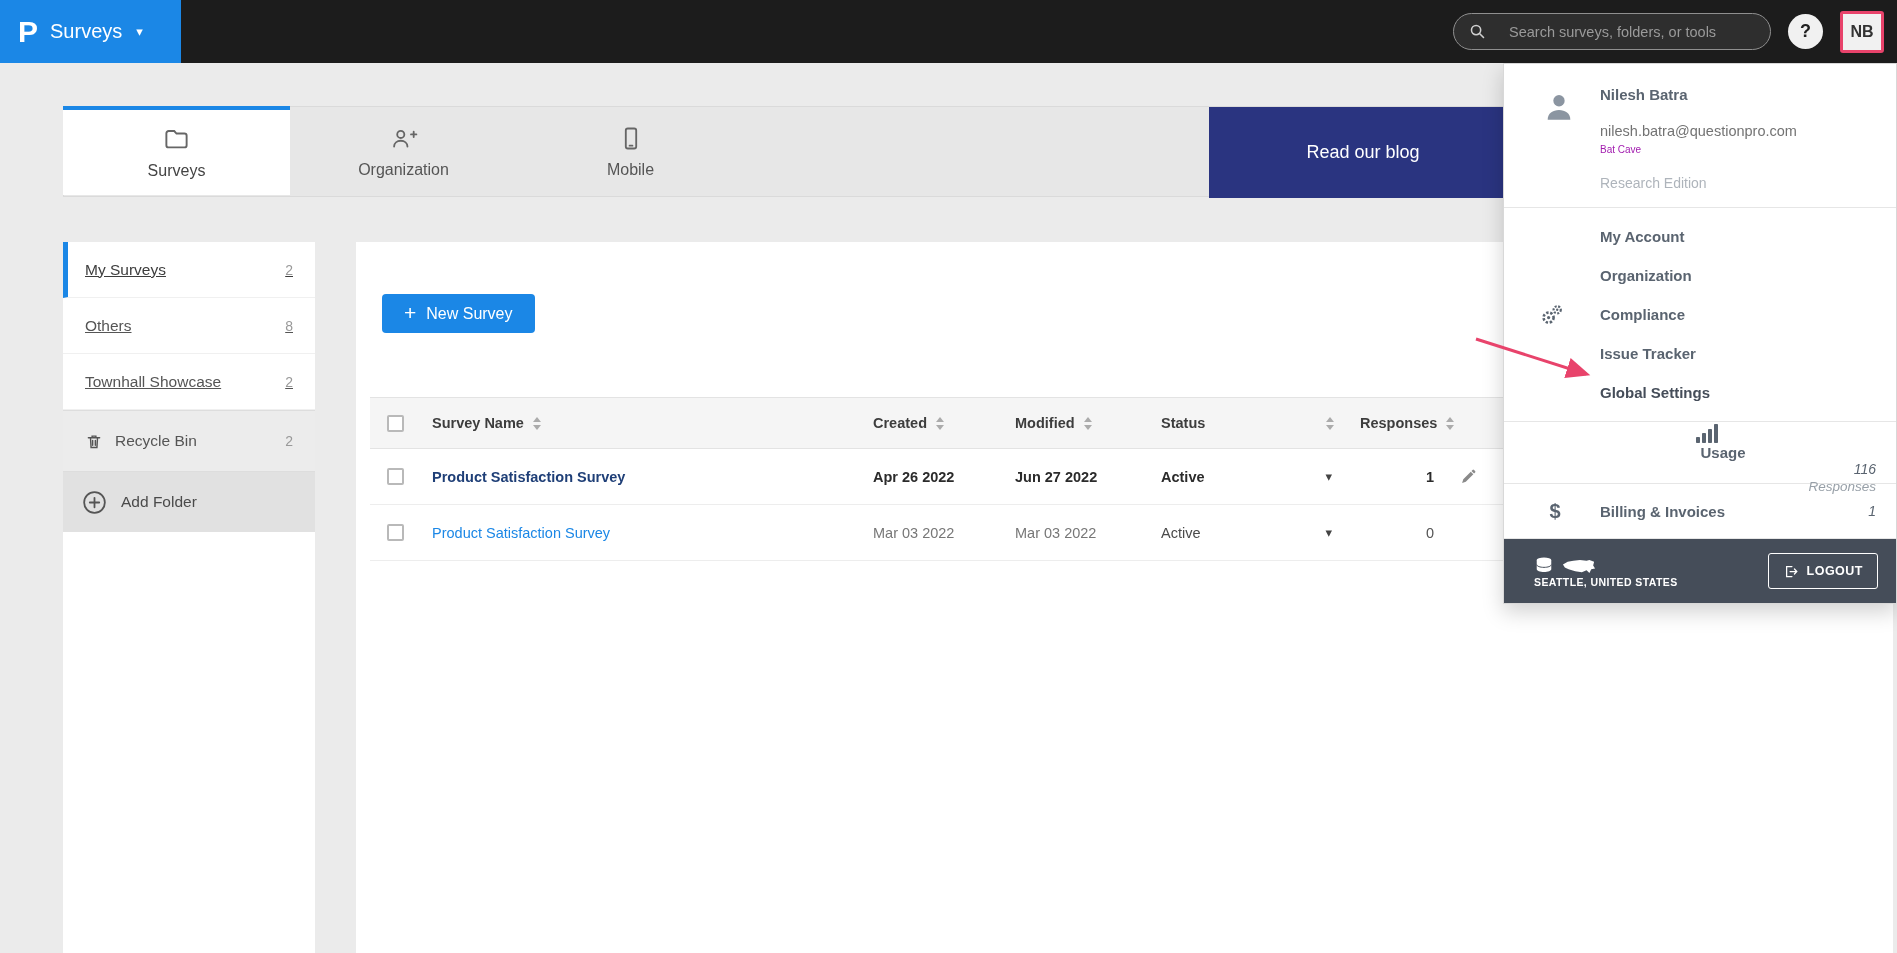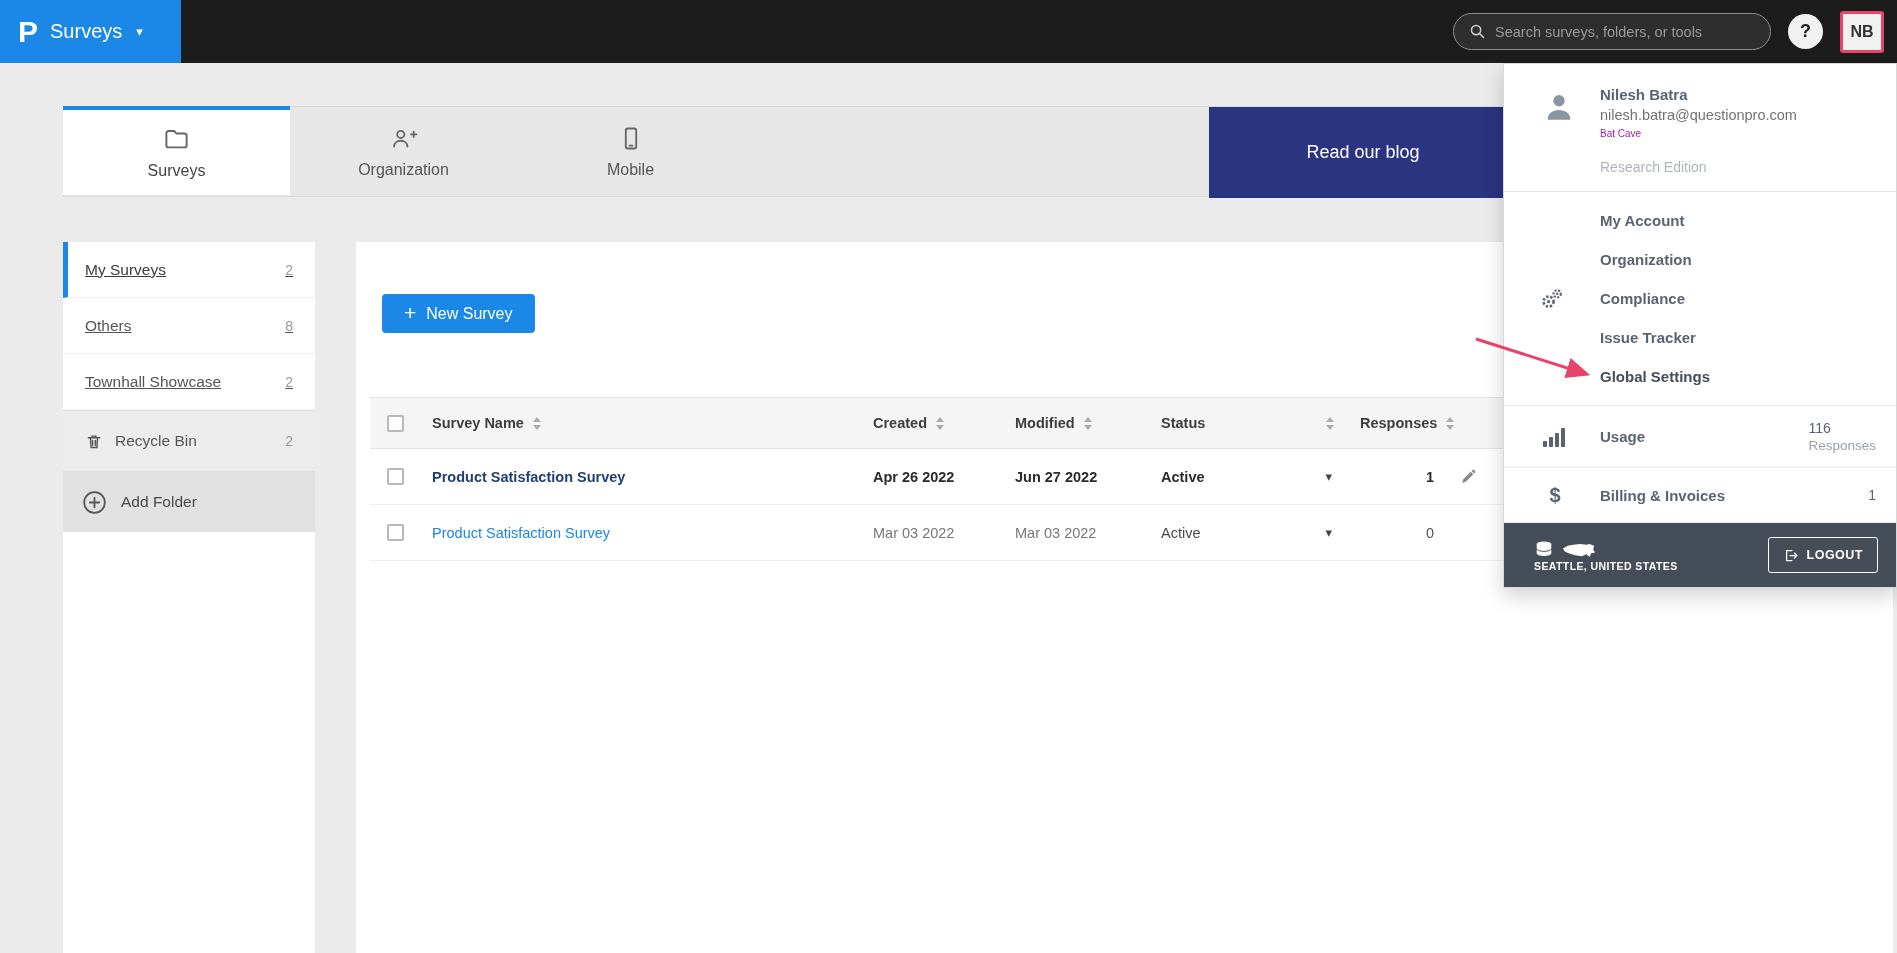--- a/index.html
+++ b/index.html
@@ -22,21 +22,21 @@
     width:181px; height:63px; background:#1B87E6;
     display:flex; align-items:center; padding:0 18px; gap:12px; cursor:pointer;
   }
   .logo-p { color:#fff; font-size:30px; font-weight:800; line-height:1; }
   .app-name { color:#fff; font-size:20px; }
   .logo-caret { color:#fff; font-size:13px; margin-left:2px; }
   .topbar-spacer { flex:1; }
   .search-pill {
     width:318px; height:37px; border-radius:19px;
     background:#2e2e2e; border:1px solid #8f8f8f;
-    display:flex; align-items:center; padding:0 15px; gap:9px;
+    display:flex; align-items:center; padding:0 15px; gap:23px;
   }
   .search-pill input {
     background:transparent; border:none; outline:none; color:#ddd;
     font-size:14.5px; width:100%; font-family:"Liberation Sans", sans-serif;
   }
   .search-pill input::placeholder { color:#9a9a9a; }
   .help-btn {
     width:35px; height:35px; border-radius:50%; background:#f1f1f1;
     color:#222; font-weight:700; font-size:18px;
     display:flex; align-items:center; justify-content:center;
@@ -145,40 +145,40 @@
   .pencil { color:#8a8a8a; cursor:pointer; }
 
   
   .user-menu {
     position:absolute; top:63px; right:0; width:394px;
     background:#fff; border:1px solid #d8d8d8;
     box-shadow:0 8px 20px rgba(0,0,0,.18); z-index:50;
   }
   .menu-user { display:flex; padding:22px 18px 16px 38px; gap:24px; border-bottom:1px solid #e6e6e6; }
   .menu-user .picon { color:#8b95a1; margin-top:4px; }
-  .mu-name { color:#5a6470; font-weight:700; font-size:15px; margin-bottom:4px; }
+  .mu-name { color:#5a6470; font-weight:700; font-size:15px; margin-bottom:20px; }
   .mu-email { color:#737373; font-size:14.5px; margin-bottom:5px; }
   .mu-org { color:#a21caf; font-size:10px; }
   .mu-edition { color:#aeb4bb; font-size:14px; margin-top:20px; }
   .menu-list { padding:9px 0; border-bottom:1px solid #e6e6e6; }
   .menu-item {
     height:39px; display:flex; align-items:center; padding-left:96px;
     color:#5a6470; font-weight:700; font-size:15px; position:relative; cursor:pointer;
   }
   .menu-item .micon { position:absolute; left:36px; color:#5a6470; }
   .menu-item.strong { color:#454d59; }
   .menu-row {
     display:flex; align-items:center; padding:0 20px 0 36px;
     border-bottom:1px solid #e6e6e6; cursor:pointer;
   }
   .menu-row .ricon { color:#5a6470; width:30px; display:flex; justify-content:center; }
   .menu-row .rlabel { color:#5a6470; font-weight:700; font-size:15px; margin-left:30px; }
-  .menu-row .rvalue { margin-left:auto; color:#5a6470; font-size:14px; }
+  .menu-row .rvalue { margin-left:auto; text-align:right; color:#5a6470; font-size:14px;font-style:italic; }
   .menu-row .rvalue .sub { color:#98a0a8; font-size:13.5px; margin-top:2px; }
-  .row-usage { height:62px; }
+  .row-usage { height:62px;flex-direction:column; }
   .row-billing { height:55px; }
   .dollar-glyph { font-size:20px; font-weight:700; }
   .menu-footer {
     height:64px; background:#454d59; display:flex; align-items:center;
     padding:0 18px 0 30px;
   }
   .foot-left { display:flex; flex-direction:column; gap:0; }
   .foot-icons { display:flex; align-items:flex-end; gap:8px; }
   .foot-caption { color:#fff; font-size:10.5px; font-weight:600; letter-spacing:.4px; }
   .logout-btn {

